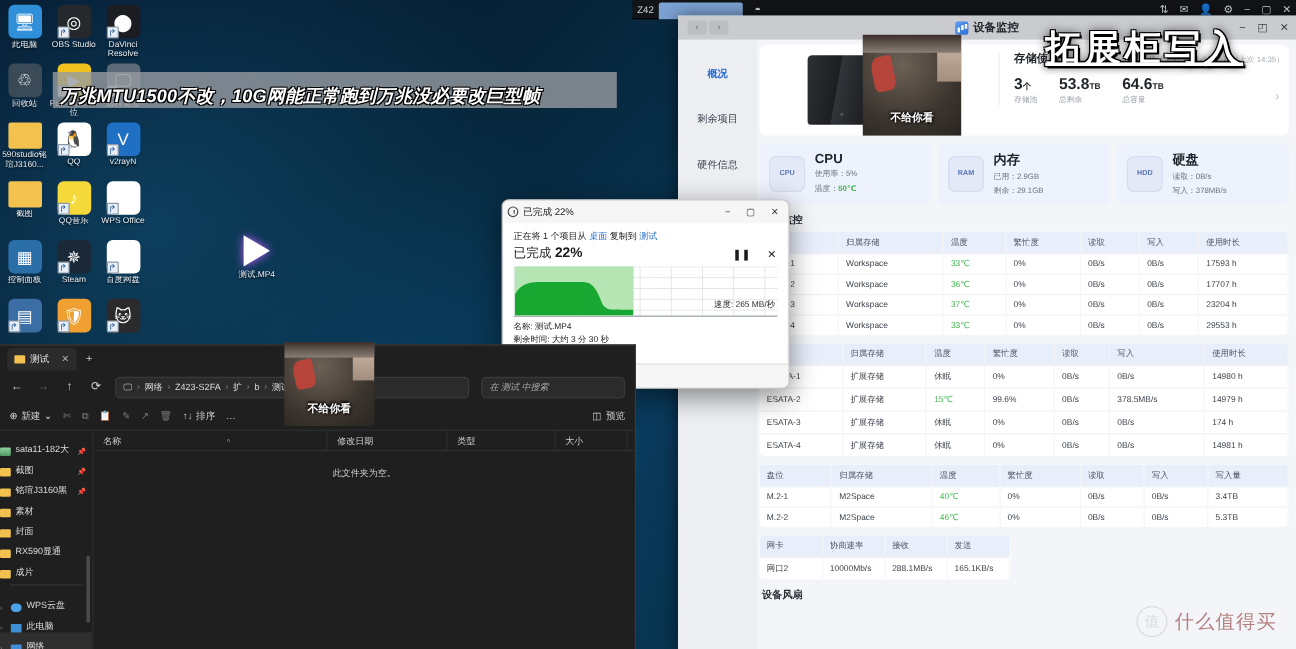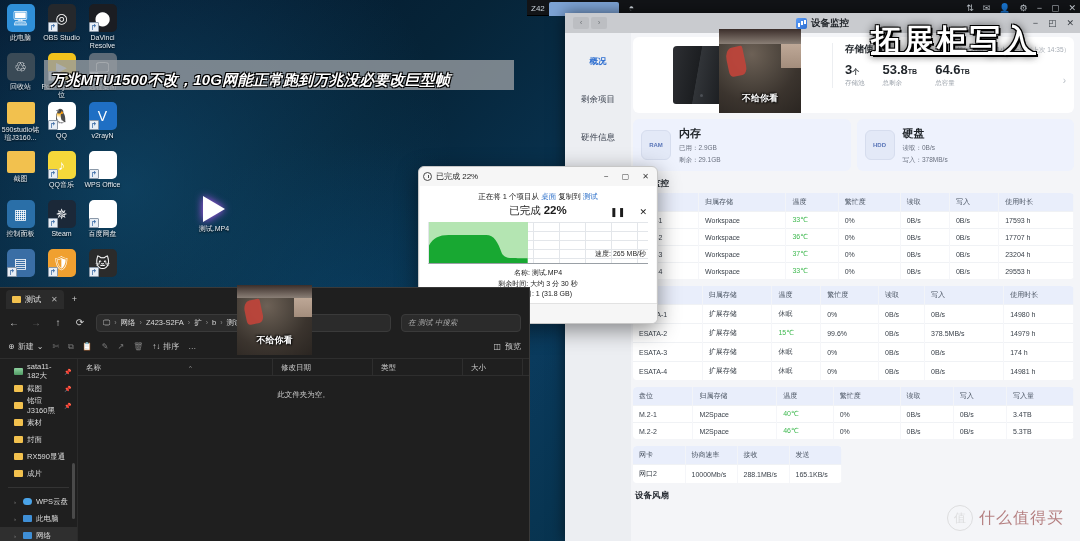--- a/index.html
+++ b/index.html
@@ -159,21 +159,21 @@
   #copy-dlg {
     position:absolute; left:418px; top:166px; width:240px; height:158px;
     background:#f6f6f6; border:1px solid #c7c7c7; border-radius:6px;
     box-shadow:0 6px 22px rgba(0,0,0,.45); overflow:hidden;
   }
   #copy-head { height:19px; display:flex; align-items:center; padding:0 4px; font-size:8px; color:#1c1c1c; }
   #copy-head .ring { width:9px;height:9px;border:1.2px solid #4a4a4a;border-radius:50%;
     position:relative; margin-right:4px; }
   #copy-head .ring::after{content:"";position:absolute;left:3.6px;top:1.6px;width:1px;height:3.2px;background:#4a4a4a;}
   #copy-head .sys { margin-left:auto; display:flex; gap:13px; color:#3c3c3c; font-size:8px; padding-right:4px; }
-  #copy-body { background:#fff; margin:0 1px; height:117px; padding:6px 8px 0;text-align:center; }
+  #copy-body { background:#fff; margin:0 1px; height:117px; padding:6px 8px 0; }
   .cp-line { font-size:7.5px; color:#1b1b1b; }
   .cp-line a { color:#2b6fc9; }
   .cp-pct { font-size:10.5px; color:#1b1b1b; margin-top:2px; }
   .cp-pct b { font-size:11.5px; }
   .cp-ctrls { position:absolute; right:10px; top:40px; display:flex; gap:14px; color:#1b1b1b; font-size:9px; }
   .cp-graph { position:relative; height:42px; margin-top:4px; border-bottom:1.5px solid #9aa0a6;
     background-image:linear-gradient(to right,#e3e6ea 1px,transparent 1px),
                      linear-gradient(to bottom,#e3e6ea 1px,transparent 1px);
     background-size:26px 9px; border-left:1px solid #e3e6ea; }
   .cp-fill { position:absolute; left:0; top:0; bottom:0; width:45%; background:#b4e5b2; }
@@ -204,21 +204,21 @@
   #ex-search { width:120px; height:18px; background:#2b2b2b; border:1px solid #3a3a3a;
     border-radius:4px; display:flex; align-items:center; padding:0 6px; font-size:7.5px; color:#a9a9a9;font-style:italic; }
   #ex-tool { height:24px; display:flex; align-items:center; gap:9px; padding:0 8px;
     border-bottom:1px solid #2e2e2e; font-size:8px; color:#d0d0d0; }
   .tbtn { display:flex; align-items:center; gap:3px; }
   .tbtn.dimi { color:#7c7c7c; }
   #ex-tool .right { margin-left:auto; display:flex; align-items:center; gap:4px; }
   #ex-main { display:flex; height:183px; }
   #ex-side { width:78px; flex:none; padding-top:4px; font-size:7.5px; overflow:hidden;
     border-right:1px solid #2b2b2b; position:relative; }
-  .sd { height:17px; display:flex; align-items:center; gap:4px; padding-left:14px; color:#dcdcdc; }
+  .sd { height:17px; display:flex; align-items:flex-end; gap:4px; padding-left:0; color:#dcdcdc; }
   .sd .chev { color:#8a8a8a; font-size:6px; width:5px; }
   .sd .fol { width:9px; height:7px; background:#f2c14e; border-radius:1px; flex:none; }
   .sd .drv { width:9px; height:7px; background:linear-gradient(#8fd2a0,#4f9a63); border-radius:1px; flex:none; }
   .sd .cloud { width:9px; height:7px; background:#4aa3e8; border-radius:4px; flex:none; }
   .sd .pc { width:9px; height:7px; background:#3f8fd6; border-radius:1px; flex:none; }
   .sd .pin { margin-left:auto; margin-right:5px; color:#9a9a9a; font-size:6px; }
   .sd.sel { background:#2f2f2f; }
   .sd-div { height:1px; background:#343434; margin:5px 8px; }
   #ex-scroll { position:absolute; right:2px; top:104px; width:3px; height:56px; background:#4a4a4a; border-radius:2px; }
   #ex-list { flex:1; }
@@ -419,20 +419,28 @@
                 <div class="hs-col">
                   <div class="v">64.6<small>TB</small></div>
                   <div class="l">总容量</div>
                 </div>
               </div>
             <div class="hs-arrow">›</div>
           </div>
         </div>
 
         <div class="cards" id="stat-cards">
+            <div class="card">
+              <div class="ci">CPU</div>
+              <div>
+                <div class="ct">CPU</div>
+                <div class="cl">使用率：5%</div>
+                <div class="cl">温度：<span class="temp-ok">50℃</span></div>
+              </div>
+            </div>
             <div class="card">
               <div class="ci">RAM</div>
               <div>
                 <div class="ct">内存</div>
                 <div class="cl">已用：2.9GB</div>
                 <div class="cl">剩余：29.1GB</div>
               </div>
             </div>
             <div class="card">
               <div class="ci">HDD</div>

